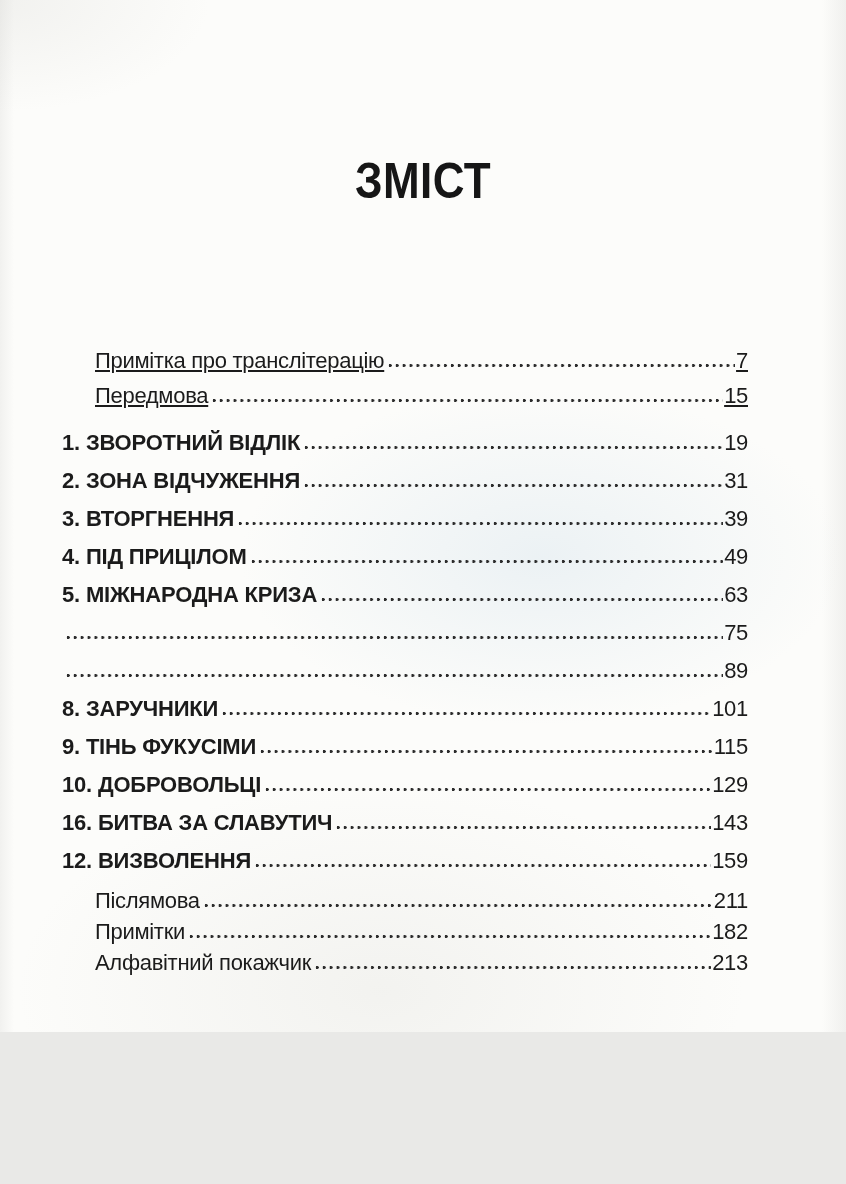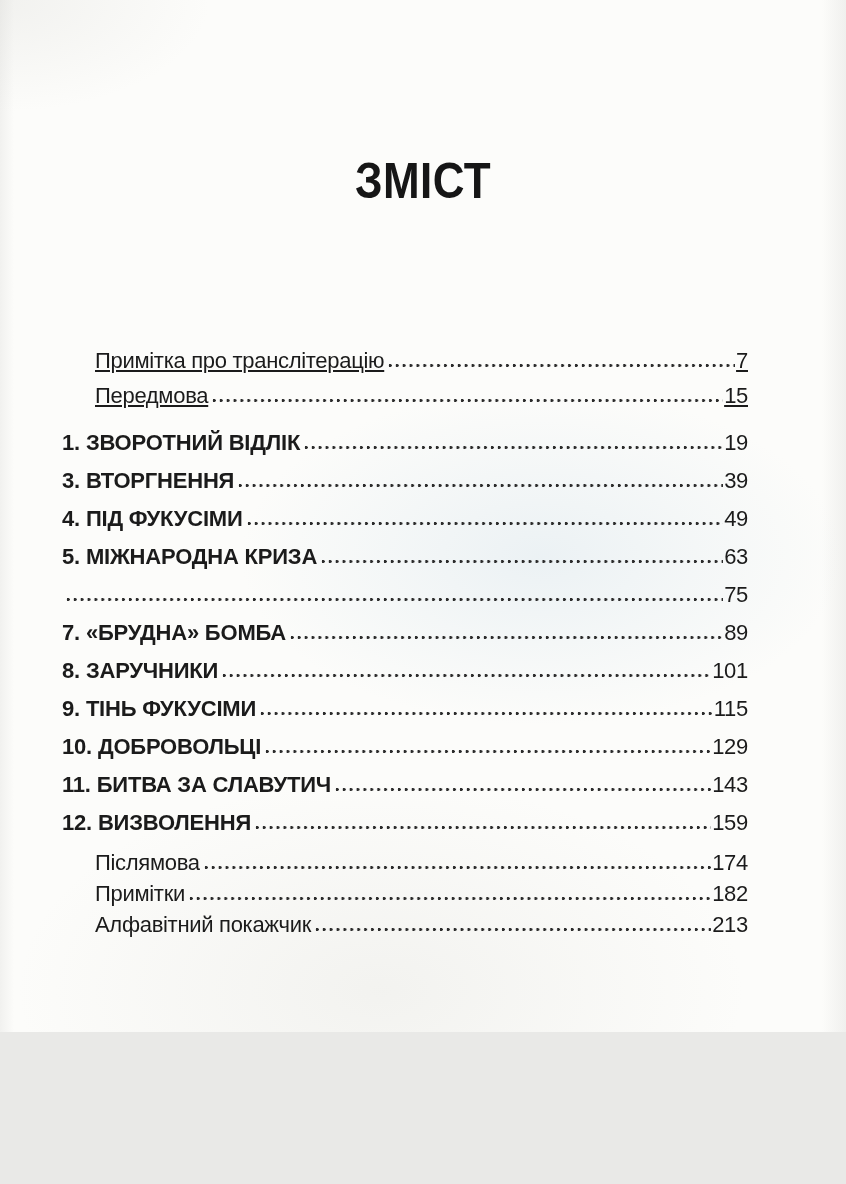--- a/index.html
+++ b/index.html
@@ -97,77 +97,81 @@
 
     <div class="gap-a"></div>
 
     <div class="chapters">
       <div class="row">
         <span class="label"><span class="num">1.</span> <span>ЗВОРОТНИЙ ВІДЛІК</span></span>
         <span class="leader"></span>
         <span class="pg">19</span>
       </div>
       <div class="row">
+        <span class="label"><span class="num">2.</span> <span>ЗОНА ВІДЧУЖЕННЯ</span></span>
+        <span class="leader"></span>
+        <span class="pg">31</span>
+      </div>
+      <div class="row">
         <span class="label"><span class="num">3.</span> <span>ВТОРГНЕННЯ</span></span>
         <span class="leader"></span>
         <span class="pg">39</span>
       </div>
       <div class="row">
-        <span class="label"><span class="num">4.</span> <span>ПІД ФУКУСІМИ</span></span>
+        <span class="label"><span class="num">4.</span> <span>ПІД ПРИЦІЛОМ</span></span>
         <span class="leader"></span>
         <span class="pg">49</span>
       </div>
       <div class="row">
         <span class="label"><span class="num">5.</span> <span>МІЖНАРОДНА КРИЗА</span></span>
         <span class="leader"></span>
         <span class="pg">63</span>
       </div>
       <div class="row">
         <span class="leader"></span>
         <span class="pg">75</span>
       </div>
       <div class="row">
-        <span class="label"><span class="num">7.</span> <span>«БРУДНА» БОМБА</span></span>
         <span class="leader"></span>
         <span class="pg">89</span>
       </div>
       <div class="row">
         <span class="label"><span class="num">8.</span> <span>ЗАРУЧНИКИ</span></span>
         <span class="leader"></span>
         <span class="pg">101</span>
       </div>
       <div class="row">
         <span class="label"><span class="num">9.</span> <span>ТІНЬ ФУКУСІМИ</span></span>
         <span class="leader"></span>
         <span class="pg">115</span>
       </div>
       <div class="row">
         <span class="label"><span class="num">10.</span> <span>ДОБРОВОЛЬЦІ</span></span>
         <span class="leader"></span>
         <span class="pg">129</span>
       </div>
       <div class="row">
-        <span class="label"><span class="num">11.</span> <span>БИТВА ЗА СЛАВУТИЧ</span></span>
+        <span class="label"><span class="num">16.</span> <span>БИТВА ЗА СЛАВУТИЧ</span></span>
         <span class="leader"></span>
         <span class="pg">143</span>
       </div>
       <div class="row">
         <span class="label"><span class="num">12.</span> <span>ВИЗВОЛЕННЯ</span></span>
         <span class="leader"></span>
         <span class="pg">159</span>
       </div>
     </div>
 
     <div class="gap-b"></div>
 
     <div class="back">
       <div class="row">
         <span class="label">Післямова</span>
         <span class="leader"></span>
-        <span class="pg">174</span>
+        <span class="pg">211</span>
       </div>
       <div class="row">
         <span class="label">Примітки</span>
         <span class="leader"></span>
         <span class="pg">182</span>
       </div>
       <div class="row">
         <span class="label">Алфавітний покажчик</span>
         <span class="leader"></span>
         <span class="pg">213</span>

